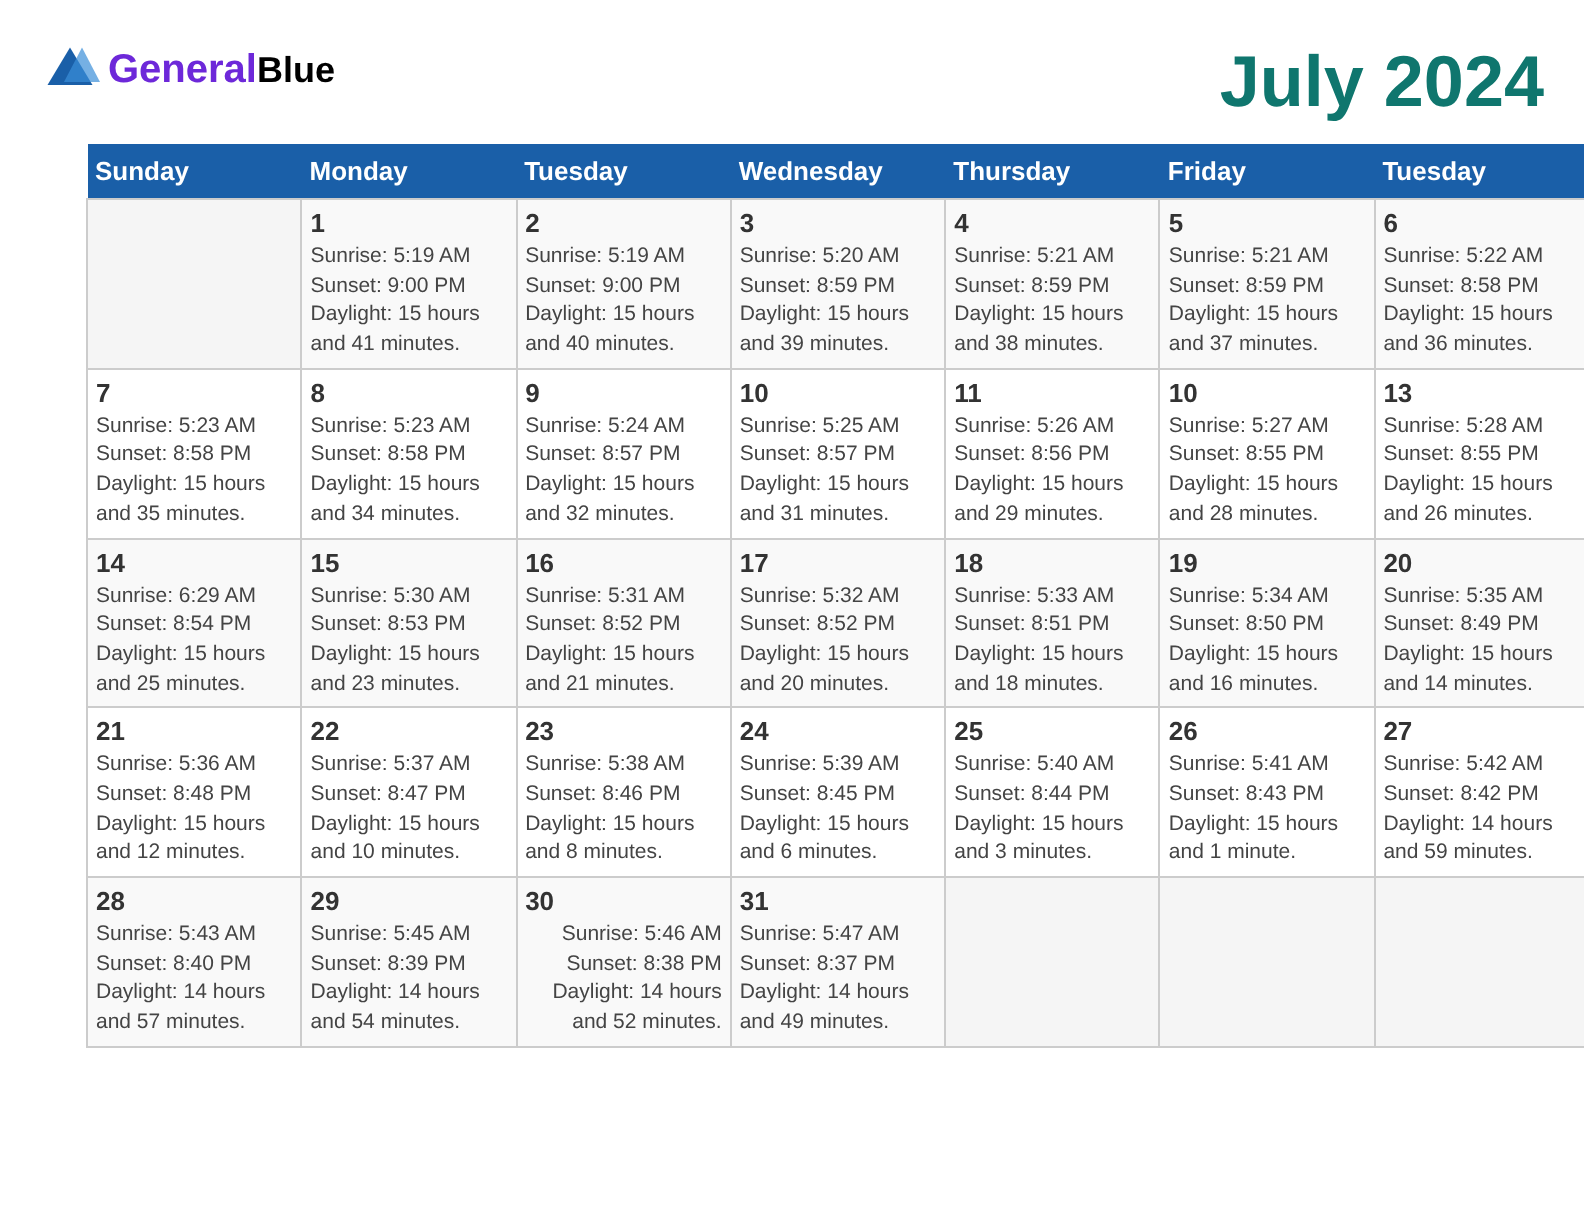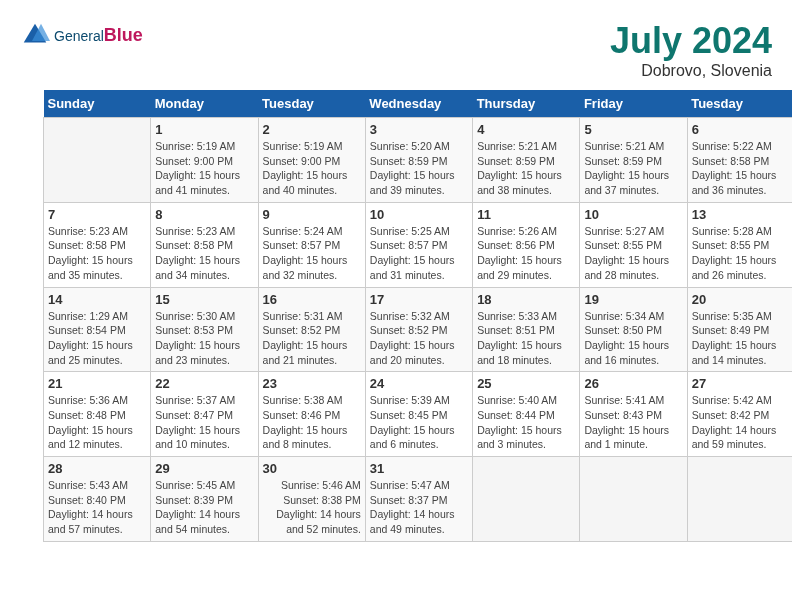--- a/index.html
+++ b/index.html
@@ -84,26 +84,25 @@
 </head>
 <body>
 
 <div class="header-area">
   <div class="logo">
     <svg class="logo-icon" viewBox="0 0 40 40">
       <polygon points="20,5 35,30 5,30" fill="#1a5fa8"></polygon>
       <polygon points="28,5 40,28 16,28" fill="#3a8fd8" opacity="0.7"></polygon>
     </svg>
     <div>
-      <span style="font-size:14px;font-weight:normal;color:#0c4a6e;">General</span><span style="font-size:18px;font-weight:bold;color:#be185d;">Blue</span>
+      <span style="font-size:20px;font-weight:bold;color:#6d28d9;">General</span><span style="font-size:18px;font-weight:bold;color:#000000;">Blue</span>
     </div>
   </div>
   <div class="title-area">
     <div class="main-title">July 2024</div>
-    <div class="subtitle">Dobrovo, Slovenia</div>
   </div>
 </div>
 
 <table>
   <thead>
     <tr>
     <th>Sunday</th>
         <th>Monday</th>
         <th>Tuesday</th>
         <th>Wednesday</th>
@@ -205,21 +204,21 @@
           <span class="day-number">13</span>
           <div class="day-info" style="white-space: pre-line;">Sunrise: 5:28 AM
 Sunset: 8:55 PM
 Daylight: 15 hours
 and 26 minutes.</div>
         </td>
       </tr>
       <tr>
         <td>
           <span class="day-number">14</span>
-          <div class="day-info" style="white-space: pre-line;">Sunrise: 1:29 AM
+          <div class="day-info" style="white-space: pre-line;">Sunrise: 6:29 AM
 Sunset: 8:54 PM
 Daylight: 15 hours
 and 25 minutes.</div>
         </td>
         <td>
           <span class="day-number">15</span>
           <div class="day-info" style="white-space: pre-line;">Sunrise: 5:30 AM
 Sunset: 8:53 PM
 Daylight: 15 hours
 and 23 minutes.</div>

